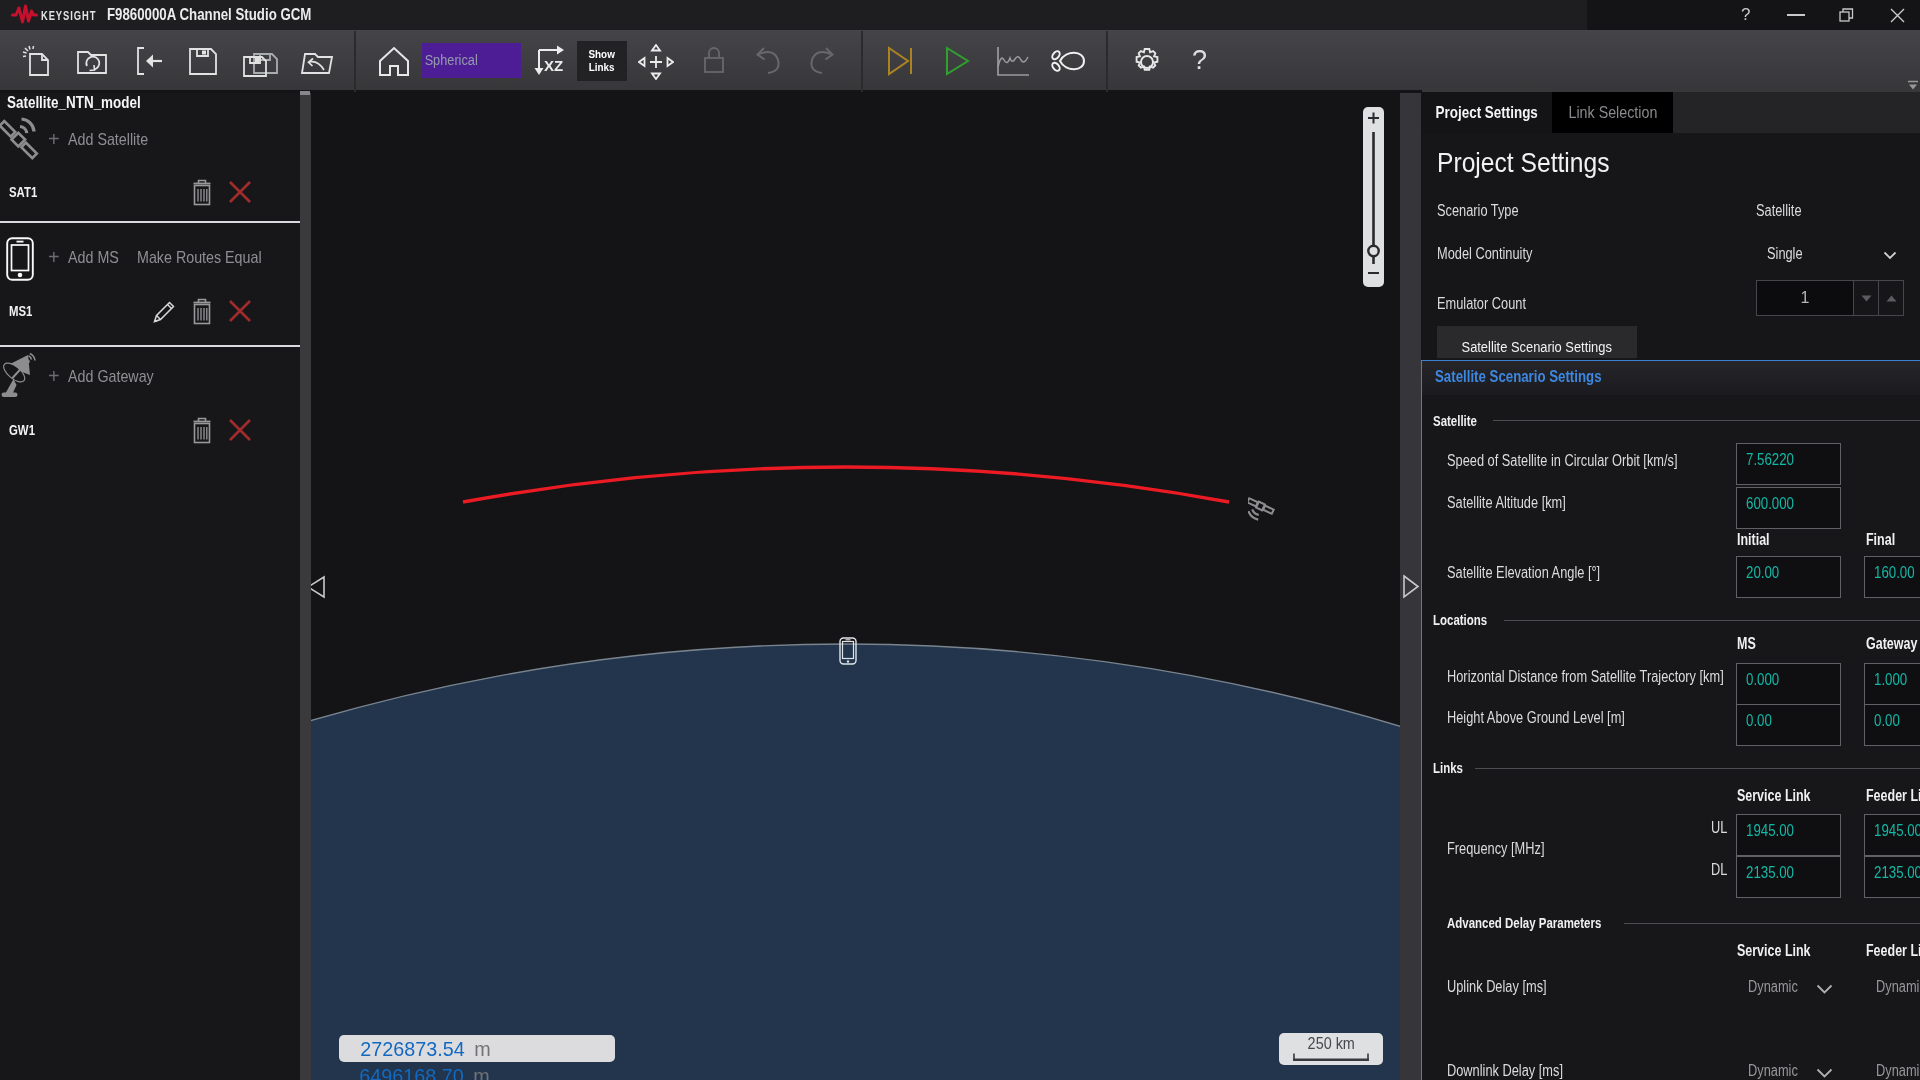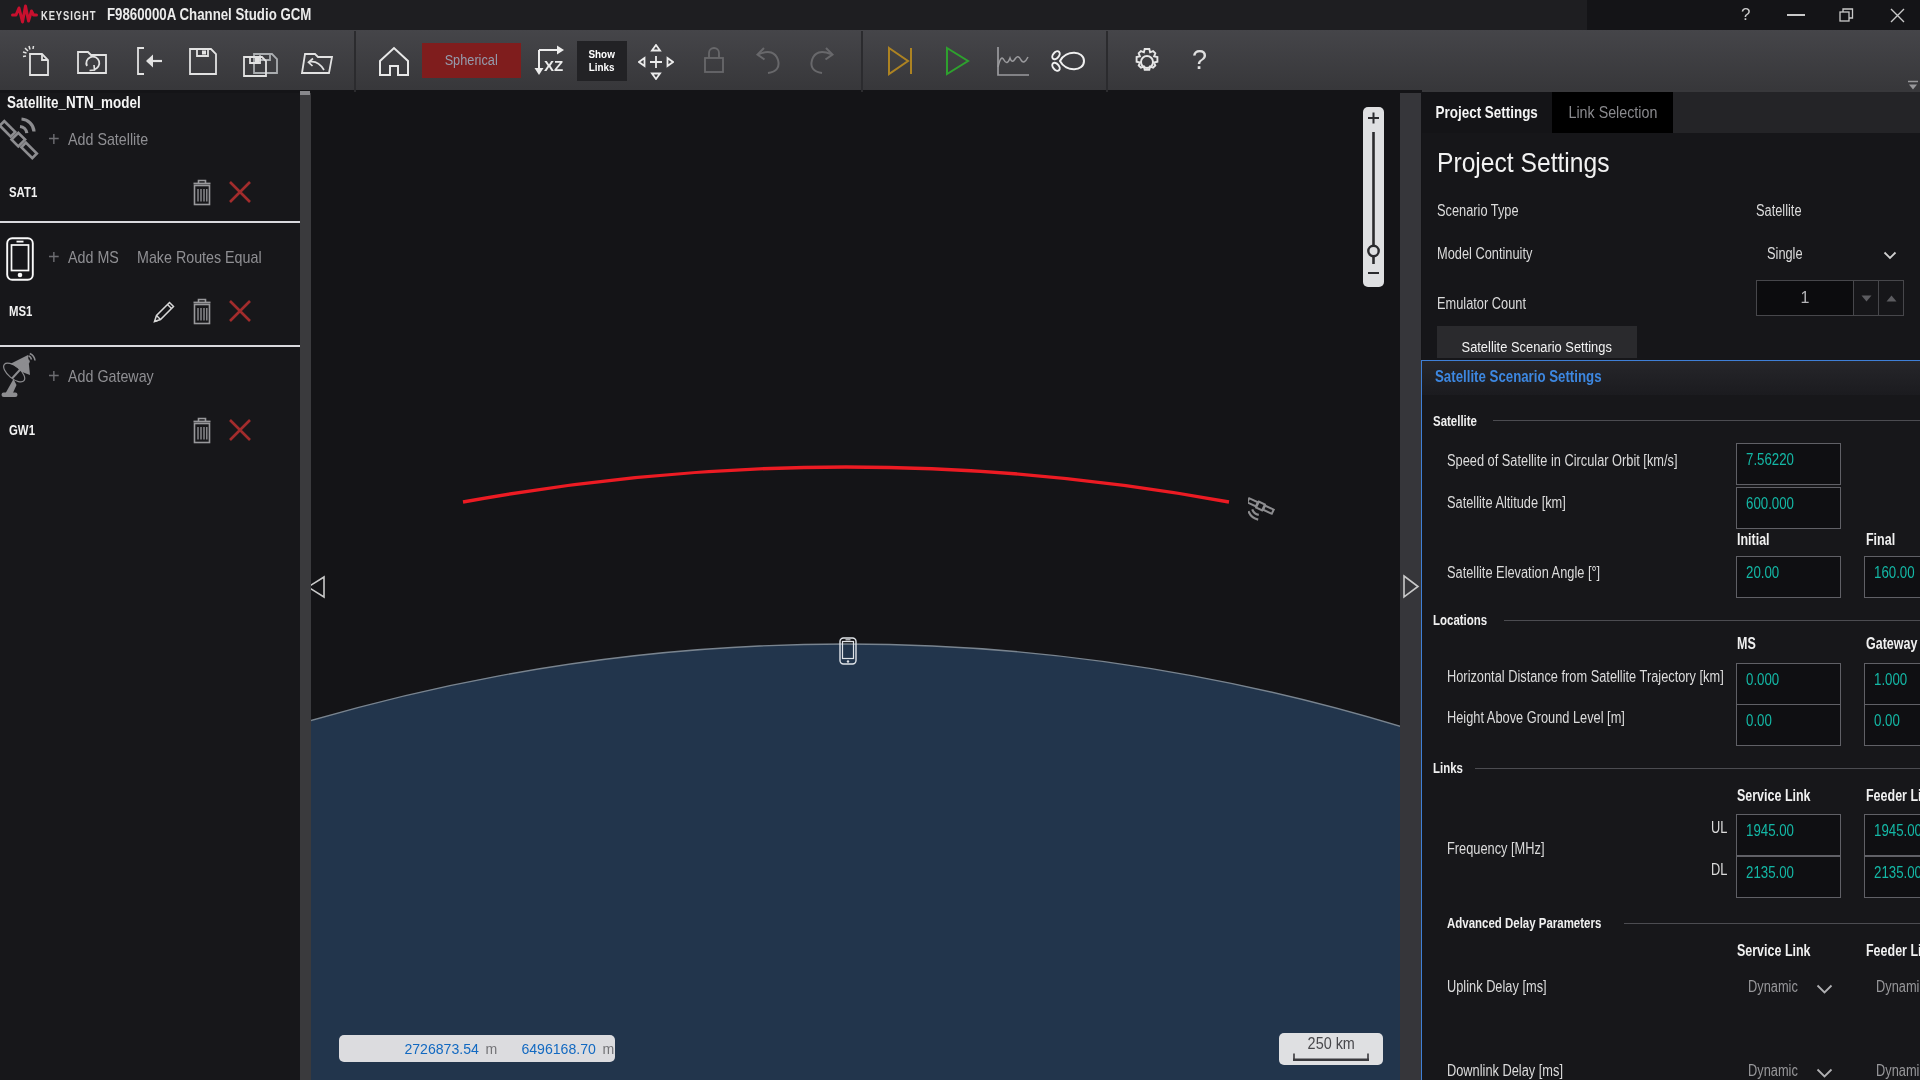--- a/index.html
+++ b/index.html
@@ -94,21 +94,21 @@
       <path d="M13 14 H17 V18 H13 Z" fill="#e2e2e2" stroke="none"></path>
   </svg>
   <svg class="tbtn" style="left:299px" width="36" height="34" viewBox="0 0 36 34" fill="none" stroke="#e2e2e2" stroke-width="1.8">
     <path d="M3 29 L6 10 H16 L19 13 H33 L30 29 Z"></path>
     <path d="M25 26 Q19 16 10 18" stroke-width="1.7"></path>
       <path d="M14 14.5 L9.5 18.3 L13.5 22" fill="none" stroke-width="1.7"></path>
   </svg>
   <svg class="tbtn" style="left:376px" width="36" height="34" viewBox="0 0 36 34" fill="none" stroke="#e8e8e8" stroke-width="2">
     <path d="M4 17 L18 4 L32 17 V31 H22 V22 H14 V31 H4 Z"></path>
   </svg>
-  <div class="abs" style="left:422px;top:43px;width:99px;height:35px;background:#7f1d1d;text-align:center;">
+  <div class="abs" style="left:422px;top:43px;width:99px;height:35px;background:#4c1d95;">
     <span class="tc" style="color:#959cad;font-size:14px;line-height:35px;transform:scaleX(0.91);">Spherical</span></div>
   <svg class="tbtn" style="left:533px;top:42px" width="34" height="38" viewBox="0 0 34 38" fill="none" stroke="#ececec" stroke-width="2">
     <path d="M6 8 H24"></path>
       <path d="M24 3.5 L31 8 L24 12.5 Z" fill="#ececec" stroke="none"></path>
     <path d="M6 8 V26"></path>
       <path d="M1.5 26 L6 33 L10.5 26 Z" fill="#ececec" stroke="none"></path>
     <text x="11" y="29" font-size="15" font-weight="bold" fill="#ececec" stroke="none" font-family="Liberation Sans">XZ</text>
   </svg>
   <div class="abs" style="left:577px;top:41px;width:50px;height:40px;background:#222225;text-align:center;color:#fff;font-size:11px;font-weight:bold;line-height:13px;padding-top:7px;">
     <span class="tc" style="transform:scaleX(0.9);">Show<br>Links</span></div>
@@ -259,21 +259,21 @@
     <svg class="abs" style="left:0;top:0" width="21" height="180" viewBox="0 0 21 180">
       <path d="M10.5 5.5 V16.5 M5 11 H16" stroke="#2b2b2e" stroke-width="2"></path>
       <path d="M10.5 25 V157" stroke="#2b2b2e" stroke-width="2.6"></path>
       <circle cx="10.5" cy="144" r="5.2" fill="#dfe0e2" stroke="#2b2b2e" stroke-width="2.4"></circle>
       <path d="M5 166 H16" stroke="#2b2b2e" stroke-width="2"></path>
     </svg>
   </div>
   <svg class="abs" style="left:-7px;top:482px" width="22" height="24" viewBox="0 0 22 24">
     <path d="M20 2 L4 12 L20 22 Z" fill="none" stroke="#c9c9c9" stroke-width="1.6"></path>
   </svg>
-  <div class="abs" style="left:28px;top:942px;width:276px;height:27px;background:#dcdcdf;border-radius:5px;font-size:15px;line-height:27px;text-align:right;">
+  <div class="abs" style="left:28px;top:942px;width:276px;height:27px;background:#dcdcdf;border-radius:5px;font-size:21px;line-height:27px;">
     <span class="tc" style="color:#1269c1;margin-left:18px;transform:scaleX(0.94);">2726873.54</span><span class="tc" style="color:#737376;transform:scaleX(0.94);">&nbsp;m</span>
     <span class="tc" style="color:#1269c1;margin-left:17px;transform:scaleX(0.94);">6496168.70</span><span class="tc" style="color:#737376;transform:scaleX(0.94);">&nbsp;m</span>
   </div>
   <div class="abs" style="left:968px;top:940px;width:104px;height:32px;background:#dfe0e2;border-radius:5px;text-align:center;">
     <div style="font-size:16px;color:#48484c;margin-top:2px;"><span class="tc" style="transform:scaleX(0.9);">250 km</span></div>
     <svg class="abs" style="left:14px;top:20px" width="76" height="9" viewBox="0 0 76 9">
       <path d="M1 0.5 V7 M75 0.5 V7" stroke="#3a3a3e" stroke-width="1.6"></path>
       <path d="M0 6.8 H76" stroke="#3a3a3e" stroke-width="2.6"></path>
     </svg>
   </div>

